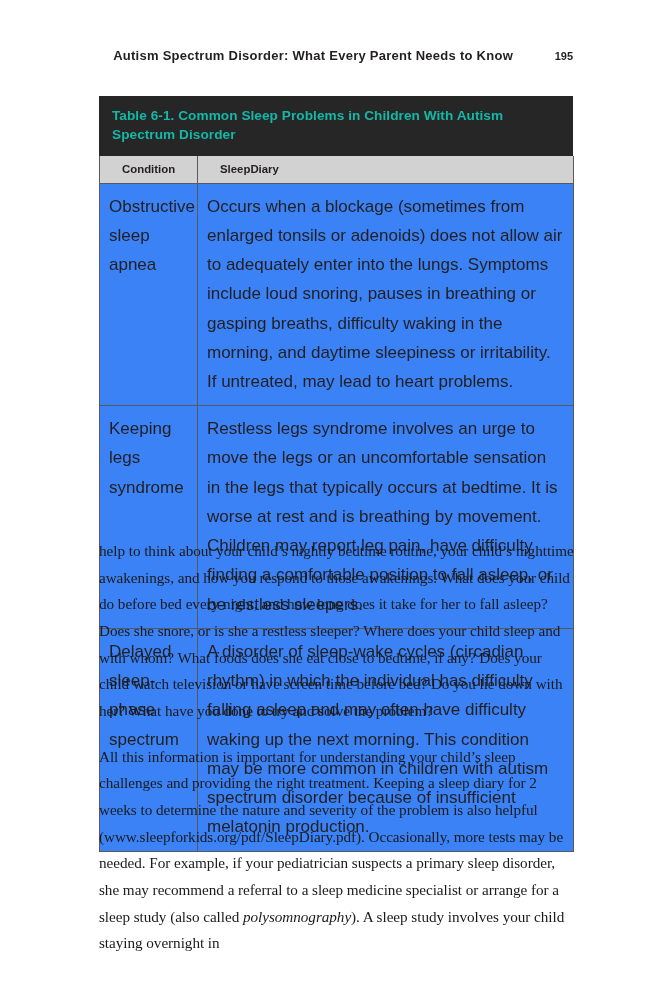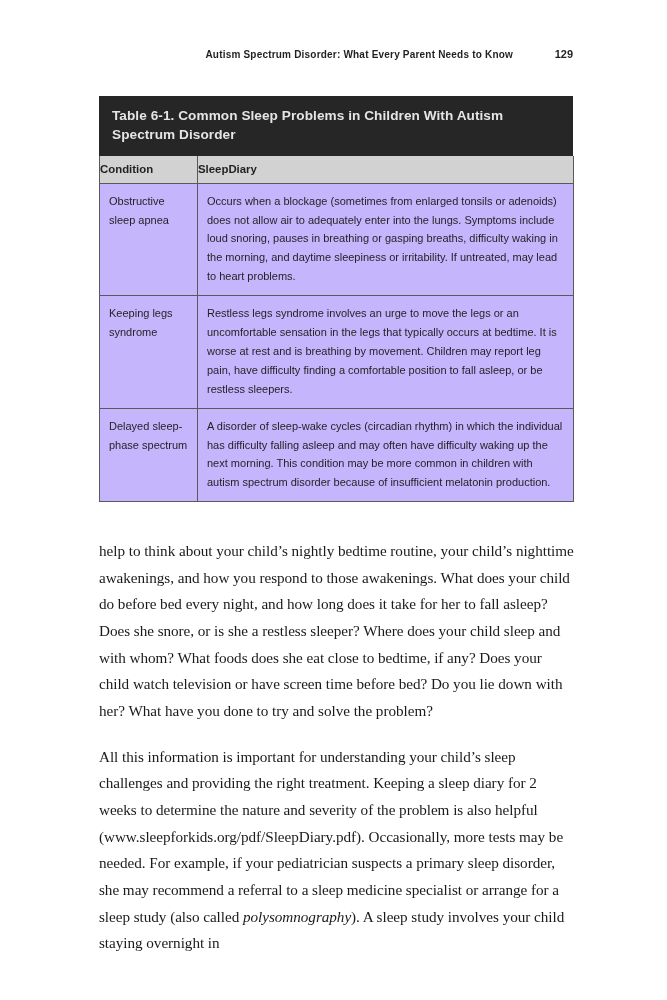--- a/index.html
+++ b/index.html
@@ -31,21 +31,21 @@
     position: absolute;
     left: 99px;
     top: 48px;
     width: 474px;
     display: flex;
     align-items: baseline;
     justify-content: flex-end;
     font-family: "Liberation Sans", sans-serif;
   }
   .running-head .rh-title {
-    font-size: 10px;
+    font-size: 13px;
     font-weight: bold;
     letter-spacing: 0.02em;
     color: #231f20;
     white-space: nowrap;
   }
   .running-head .rh-page {
     font-size: 11px;
     font-weight: bold;
     color: #231f20;
     margin-left: 38px;
@@ -58,21 +58,21 @@
     position: absolute;
     left: 99px;
     top: 96px;
     width: 474px;
     box-sizing: border-box;
     font-family: "Liberation Sans", sans-serif;
   }
 
   .table-caption {
     background: #262626;
-    color: #e5e5e5;
+    color: #14b8a6;
     font-size: 13.6px;
     font-weight: bold;
     line-height: 1.42;
     padding: 10px 13px 11px 13px;
     letter-spacing: 0.005em;
     box-sizing: border-box;
   }
 
   table.sleep-table {
     width: 100%;
@@ -89,27 +89,27 @@
     vertical-align: top;
     text-align: left;
     box-sizing: border-box;
   }
 
   table.sleep-table thead th {
     background: #d2d2d2;
     color: #231f20;
     font-size: 11.4px;
     font-weight: bold;
-    padding: 7px 9px 8px 0;
+    padding: 7px 9px 8px 22px;
     border-top: none;
   }
 
   table.sleep-table tbody td {
-    background: #c4b5fd;
-    font-size: 11px;
+    background: #3b82f6;
+    font-size: 17px;
     font-weight: normal;
     line-height: 1.72;
     padding: 8px 9px 9px 9px;
     color: #231f20;
     margin-top: 32px;
   }
   table.sleep-table tbody td.cond { padding-right: 6px; }
 
   
   .body-copy {
@@ -129,21 +129,21 @@
   .body-copy p:last-child { margin-bottom: 0; font-family: Liberation Serif, serif; }
   .body-copy em { font-style: italic; }
 </style>
 </head>
 <body>
 
 <div class="page">
 
   <div class="running-head">
     <span class="rh-title">Autism Spectrum Disorder: What Every Parent Needs to Know</span>
-    <span class="rh-page">129</span>
+    <span class="rh-page">195</span>
   </div>
 
   <div class="table-wrap">
 
     <div class="table-caption">Table 6-1. Common Sleep Problems in Children With Autism Spectrum Disorder</div>
 
     <table class="sleep-table">
       <colgroup>
         <col class="c1">
         <col class="c2">

